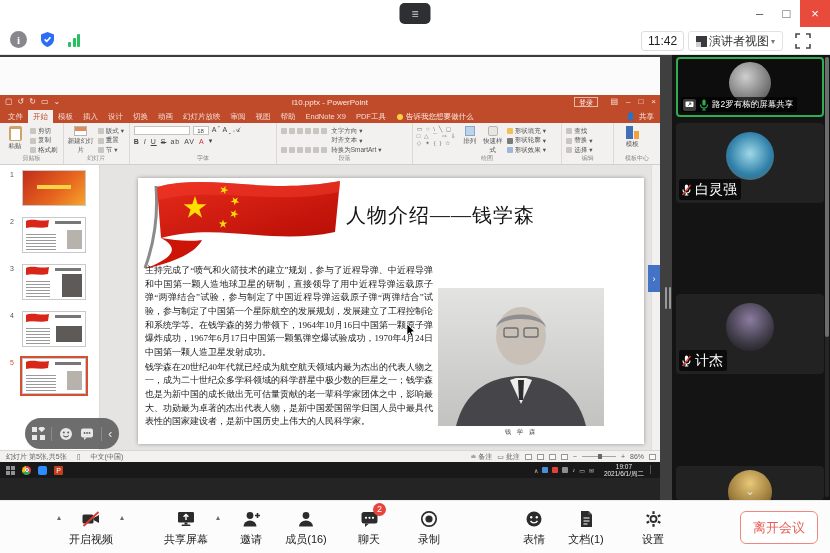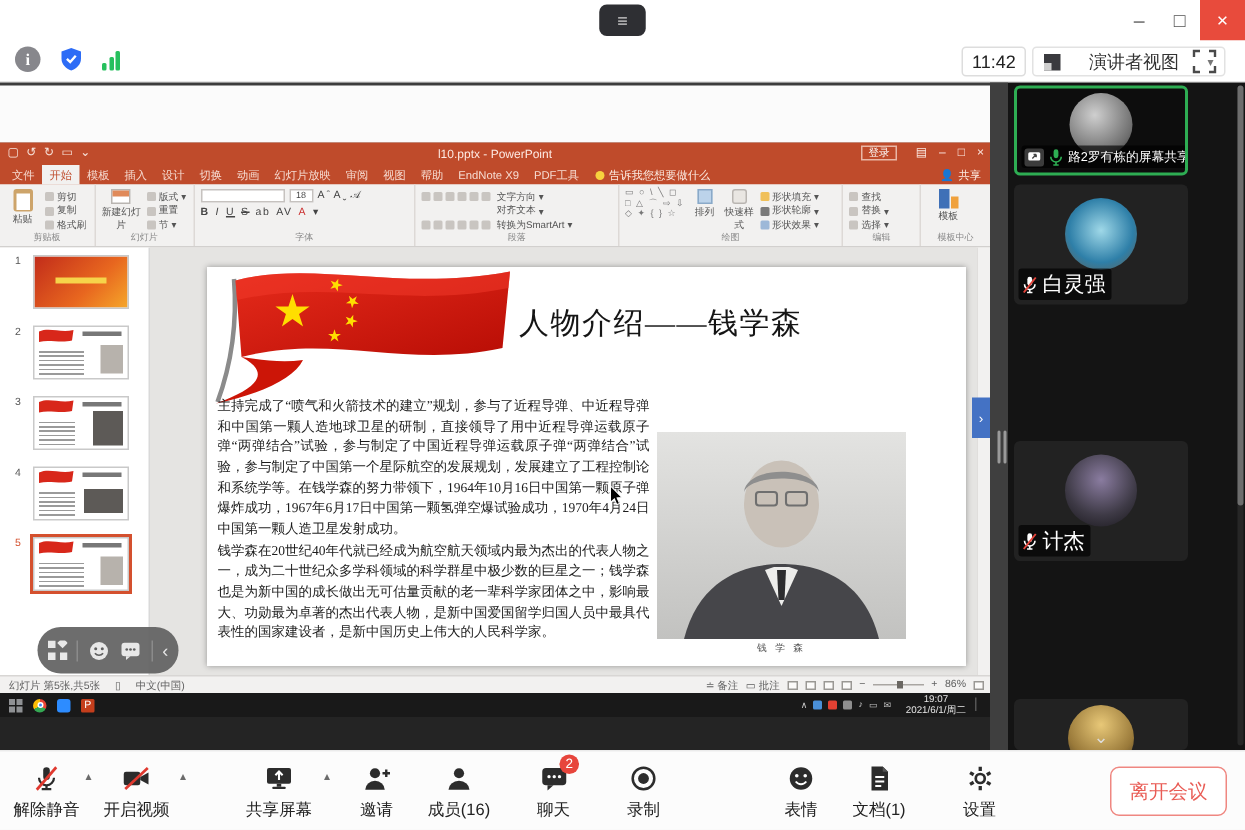--- a/index.html
+++ b/index.html
@@ -21,21 +21,21 @@
   .toolbar2 { position:absolute; top:27px; left:0; right:0; height:28px; background:#fff; border-bottom:1px solid #e4e4e4; }
   .tb2-left { position:absolute; left:10px; top:4px; display:flex; gap:12px; align-items:center; }
   .ic-info { width:17px; height:17px; border-radius:50%; background:#87878c; color:#fff; font-size:11px; font-weight:bold;
     display:flex; align-items:center; justify-content:center; font-family:"Liberation Serif",serif; }
   .ic-shield { width:17px; height:17px; }
   .ic-signal { display:flex; align-items:flex-end; gap:1.5px; height:14px; }
   .ic-signal i { width:3px; background:#27c05e; display:block; border-radius:1px; }
   .time-box { position:absolute; left:641px; top:4px; border:1px solid #ddd; border-radius:3px; padding:2px 6px;
     font-size:12px; color:#222; }
   .viewmode-btn { position:absolute; left:688px; top:4px; border:1px solid #e2e2e2; border-radius:3px; height:20px;
-    display:flex; align-items:center; gap:19px; padding:0 7px; font-size:12px; color:#333; background:#fff; }
+    display:flex; align-items:center; gap:2px; padding:0 7px; font-size:12px; color:#333; background:#fff; }
   .vm-icon { width:11px; height:11px; background:#3a3a3e; position:relative; }
   .vm-icon i { position:absolute; left:0; bottom:0; width:5px; height:5px; background:#cfcfcf; display:block; }
   .fs-btn { position:absolute; left:794px; top:5px; width:18px; height:18px; }
 
   
   .main { position:absolute; top:55px; left:0; width:672px; height:445px; background:#3c3c3c; }
   .desktop-top { position:absolute; top:2px; left:0; width:660px; height:38px; background:#fbfbfb; }
   .ppt { position:absolute; top:40px; left:0; width:660px; height:367px; background:#f2f1f0; }
 
   .ppt-titlebar { position:absolute; top:0; left:0; right:0; height:15px; background:#bf4b2b; color:#fff; }
@@ -125,21 +125,21 @@
 
   
   .pill { position:absolute; left:25px; top:418px; width:94px; height:31px; background:rgba(98,98,98,.93);
     border-radius:16px; display:flex; align-items:center; justify-content:space-evenly; }
   .pill .sep { width:1px; height:14px; background:#8b8b8b; }
 
   
   .sidebar { position:absolute; top:55px; left:672px; width:158px; height:445px; background:#141414; overflow:hidden; }
   .sb-scroll { position:absolute; right:1px; top:2px; width:4px; height:440px; background:#262626; border-radius:2px; }
   .sb-thumb { position:absolute; right:1px; top:2px; width:4px; height:280px; background:#6d6d6d; border-radius:2px; }
-  .tile { position:absolute; left:4px; width:116px; background:#222; border-radius:4px; overflow:hidden; }
+  .tile { position:absolute; left:4px; width:148px; background:#222; border-radius:4px; overflow:hidden; }
   .tile .avatar { position:absolute; left:50%; transform:translateX(-50%); border-radius:50%; }
   .tile .label { position:absolute; left:3px; bottom:3px; background:rgba(0,0,0,.65); border-radius:2px;
     display:flex; align-items:center; gap:3px; padding:1.5px 4px 1.5px 2px; color:#fff; white-space:nowrap; }
   .tile .label .nm { font-size:14px; }
   .t-active { border:2px solid #2ead53; background:#0d0d0d; }
   .chip-share { width:13px; height:12px; background:#3c3c3c; border-radius:2px; display:flex; align-items:center; justify-content:center; }
   .chip-host { width:13px; height:13px; background:#f07e26; border-radius:2px; display:flex; align-items:center; justify-content:center; }
   .chev-down { position:absolute; left:50%; top:18px; transform:translateX(-50%); color:#ddd; font-size:12px; }
   .drag-handle { position:absolute; left:665px; top:287px; width:6px; height:22px; display:flex; gap:2px; }
   .drag-handle i { width:2px; height:22px; background:#9a9a9a; border-radius:1px; display:block; }
@@ -615,31 +615,20 @@
     </div>
   </div>
 
   <div class="drag-handle">
       <i></i>
       <i></i>
     </div>
 
   <div class="btoolbar">
 
-    <div class="bt-item" style="left:2px">
-      <div class="iconwrap">
-        <svg width="20" height="20" viewBox="0 0 20 20">
-          <rect x="7.8" y="2.5" width="4.4" height="8.5" rx="2.2" fill="#2c2c2c"></rect>
-          <path d="M5 9.5 a5 5 0 0 0 10 0" stroke="#2c2c2c" stroke-width="1.5" fill="none"></path>
-          <path d="M10 14.5 L10 17 M6.8 17 L13.2 17" stroke="#2c2c2c" stroke-width="1.5"></path>
-          <path d="M3.5 17.5 L16.5 2.5" stroke="#e0392f" stroke-width="1.8"></path>
-        </svg>
-      </div>
-      <div class="lab">解除静音</div>
-    </div>
     <span class="bt-caret" style="left:57px">▴</span>
 
     <div class="bt-item" style="left:62px">
       <div class="iconwrap">
         <svg width="22" height="20" viewBox="0 0 22 20">
           <rect x="2.5" y="5.5" width="11" height="9" rx="1.5" fill="#2c2c2c"></rect>
           <path d="M13.5 9 L19 6 L19 14 L13.5 11 Z" fill="#2c2c2c"></path>
           <path d="M3.5 17 L18.5 3" stroke="#e0392f" stroke-width="1.8"></path>
         </svg>
       </div>

